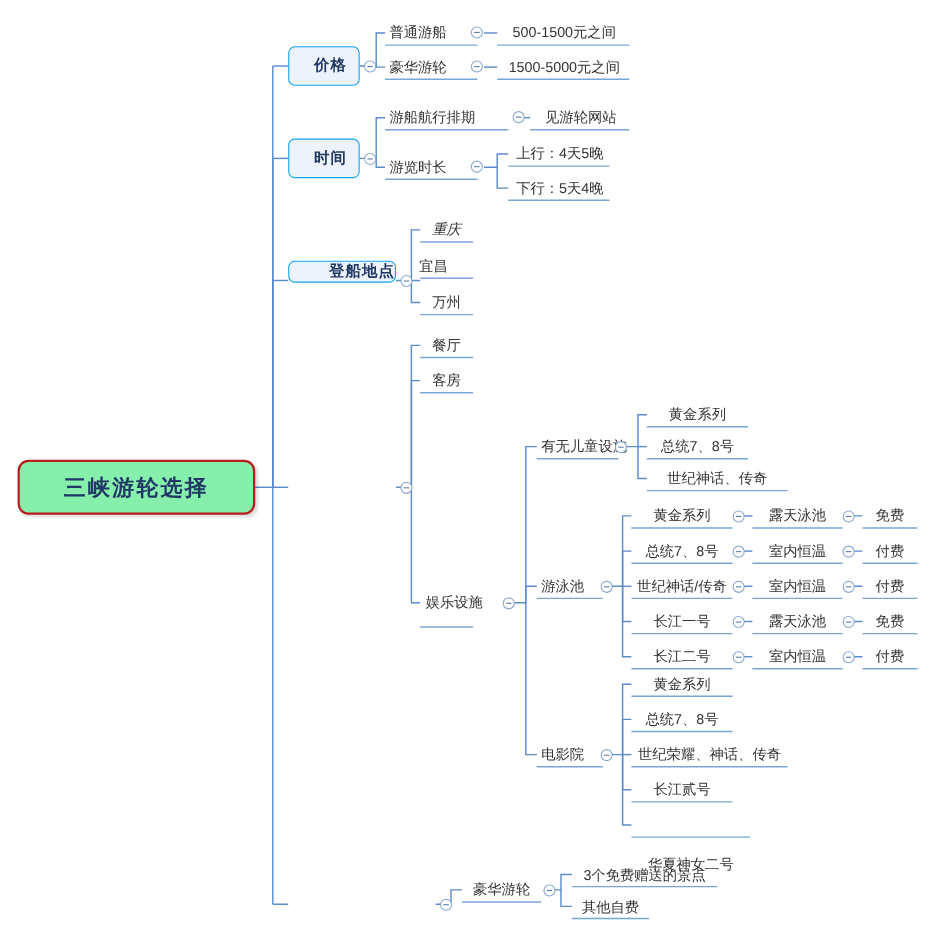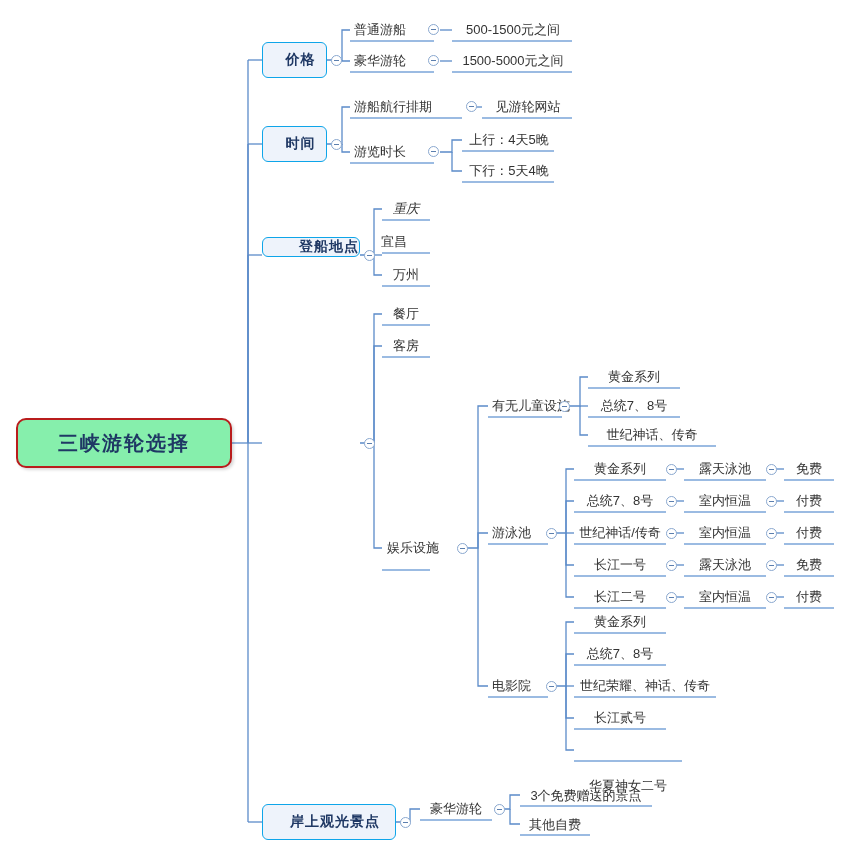--- a/index.html
+++ b/index.html
@@ -222,23 +222,20 @@
   </div>
   <div class="collapse" style="left:331px; top:139px;"></div>
 
   <div class="node lvl1" style="left:262px; top:237px; width:98px; height:20px;justify-content:flex-end;">
     <span>登船地点</span>
   </div>
   <div class="collapse" style="left:364px; top:250px;"></div>
 
   <div class="collapse" style="left:364px; top:438px;"></div>
 
-  <div class="node lvl1" style="left:262px; top:804px; width:134px; height:36px;">
-    <span>岸上观光景点</span>
-  </div>
   <div class="collapse" style="left:400px; top:817px;"></div>
 
   <div class="node leaf" style="left:352px; top:20px; width:86px; height:20px;">
     <span>普通游船</span>
   </div>
   <div class="collapse" style="left:428px; top:24px;"></div>
   <div class="node leaf center" style="left:455px; top:20px; width:116px; height:20px;">
     <span>500-1500元之间</span>
   </div>
 

